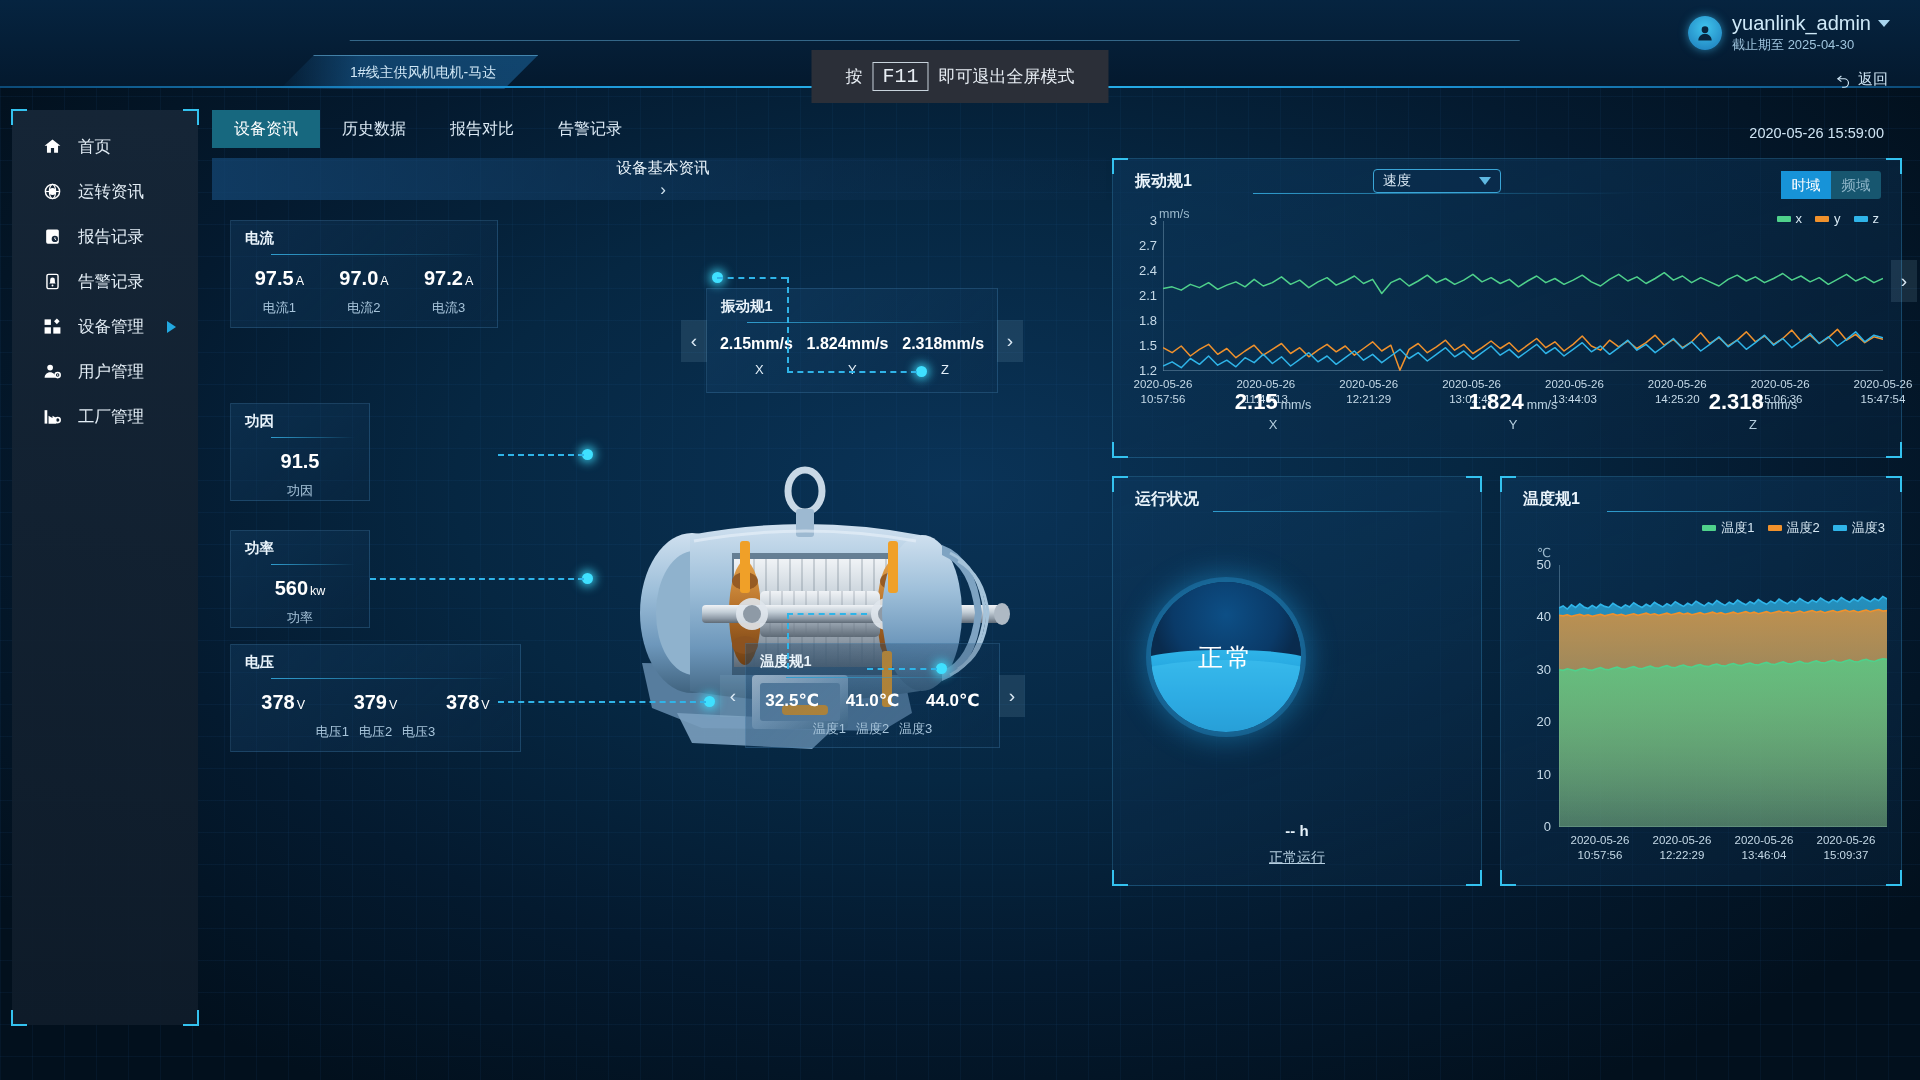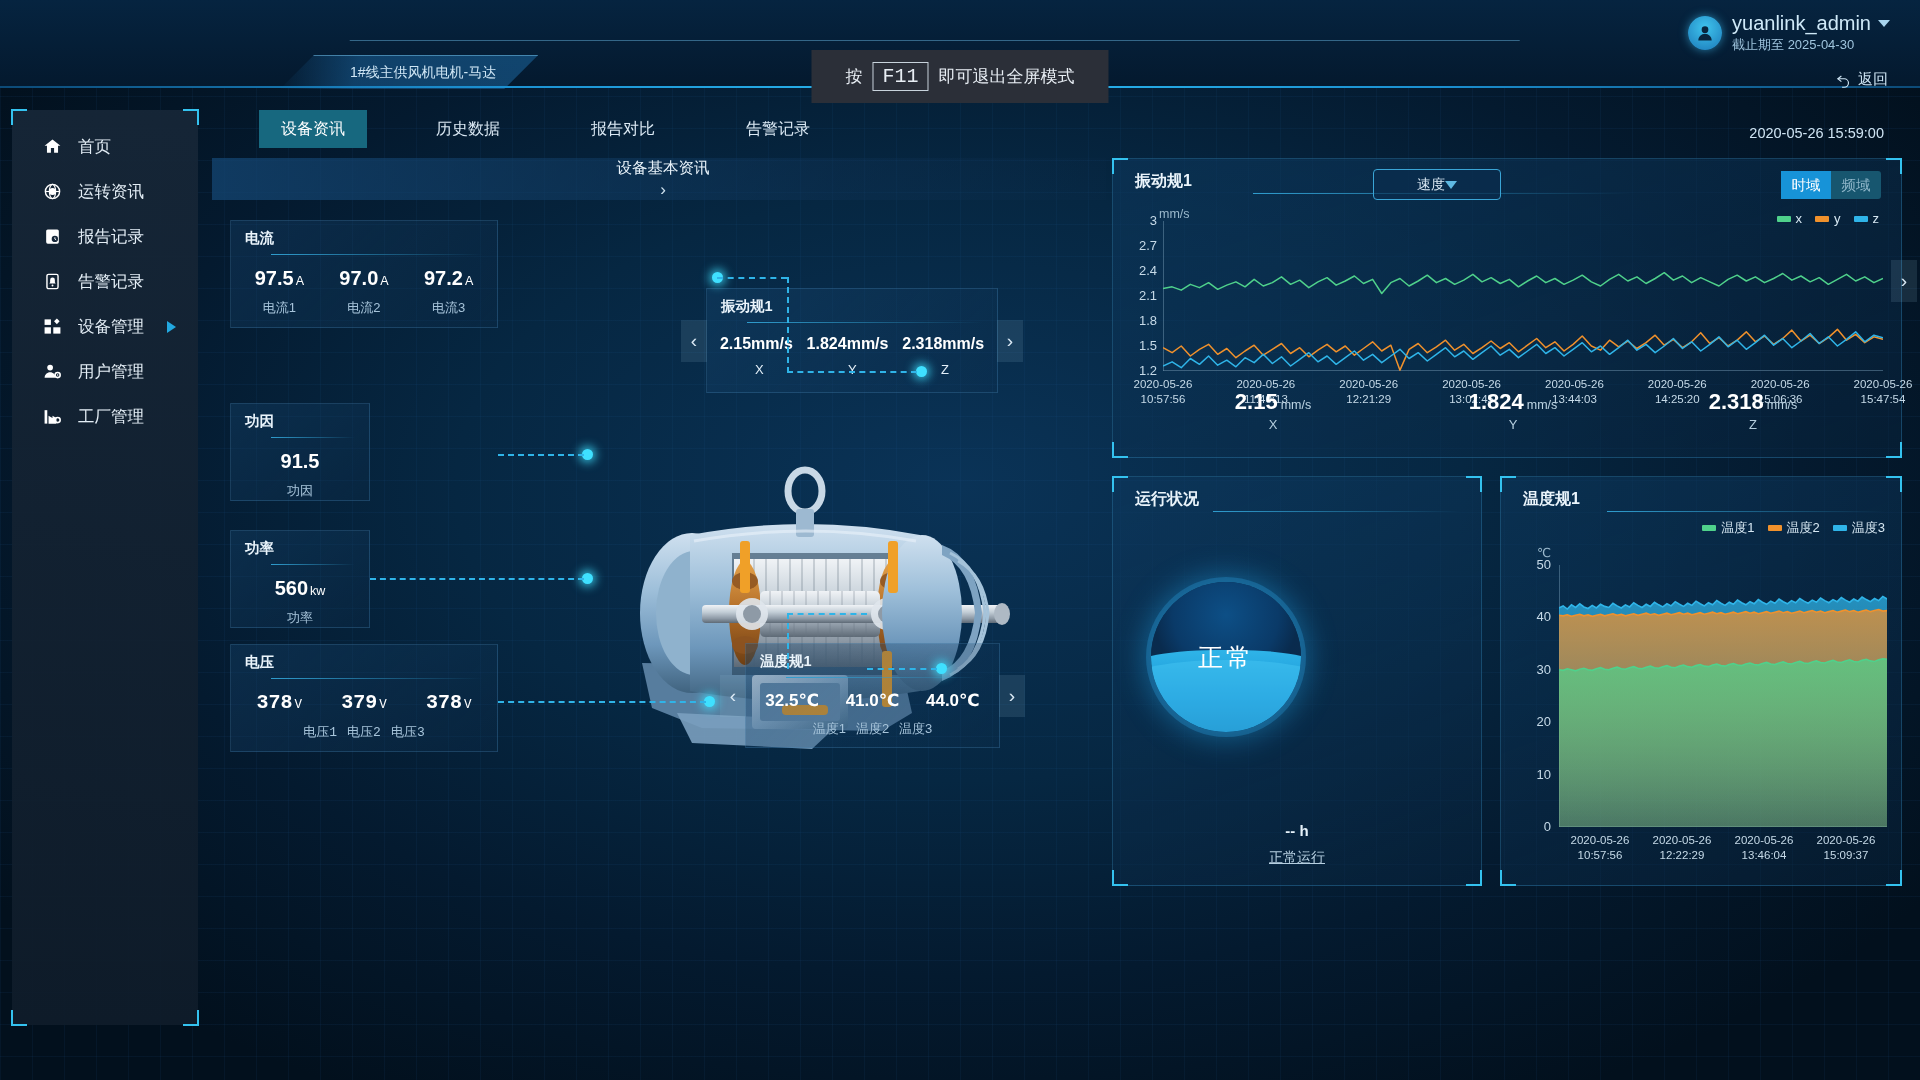--- a/index.html
+++ b/index.html
@@ -104,21 +104,21 @@
   .menu-item .mi-icon svg { width: 19px; height: 19px; fill: #ffffff; }
   .menu-arrow {
     position: absolute; right: 22px; width: 0; height: 0;
     border-top: 6px solid transparent; border-bottom: 6px solid transparent; border-left: 9px solid #22a8e0;
   }
 
   
   .tabs { position: absolute; left: 212px; top: 110px; display: flex; z-index: 12; }
   .tab {
     padding: 0 22px; height: 38px; line-height: 38px; font-size: 16px;
-    color: #dbe9f4; cursor: pointer; margin-left: 47px;
+    color: #dbe9f4; cursor: pointer;
   }
   .tab.active { background: #17687f; color: #ffffff; }
 
   
   .device-panel {
     position: absolute; left: 212px; top: 158px; width: 894px; height: 880px; z-index: 8;
   }
   .device-head {
     position: relative; height: 42px; display: flex; align-items: center; justify-content: space-between;
     padding: 0 14px 0 22px;
@@ -166,23 +166,23 @@
     border: 1px solid rgba(60,150,200,.30);
   }
   .panel-title {
     position: absolute; left: 22px; top: 12px; color: #eaf4fb; font-size: 16px; font-weight: bold;
   }
   .panel-rule {
     position: absolute; left: 118px; top: 34px; right: 120px; height: 1px;
     background: linear-gradient(90deg, #2f9ccd, rgba(47,156,205,0));
   }
   .select-box {
-    position: absolute; width: 128px; height: 31px;
+    position: absolute; width: 128px; height: 24px;
     border: 1px solid #3aa5d6; border-radius: 4px; background: rgba(10,45,78,.6);
-    display: flex; align-items: center; justify-content: center; padding: 0 9px;
+    display: flex; align-items: center; justify-content: space-between; padding: 0 9px;
     color: #dceaf5; font-size: 14px; cursor: pointer;
   }
   .select-box .caret { width: 0; height: 0; border-left: 6px solid transparent; border-right: 6px solid transparent; border-top: 8px solid #5fb9e2; }
   .toggle-group { position: absolute; display: flex; border-radius: 3px; overflow: hidden; padding-left: 38px; }
   .toggle-btn { width: 50px; height: 28px; display: flex; align-items: center; justify-content: center; font-size: 14.5px; cursor: pointer; }
   .toggle-btn.on { background: #1793d8; color: #ffffff; }
   .toggle-btn.off { background: #17566f; color: #8fb6c9; }
   .legend { position: absolute; display: flex; gap: 13px; align-items: center; }
   .legend-item { display: flex; align-items: center; gap: 5px; color: #d7e8f3; font-size: 13px; }
   .legend-swatch { width: 14px; height: 6px; border-radius: 1px; }
@@ -506,21 +506,21 @@
       <div class="mc-title">功率</div>
       <div class="mc-rule"></div>
       <div class="mc-vals">
         <div class="mc-val"><span>560</span><span class="unit">kw</span></div>
       </div>
       <div class="mc-labels">
         <div class="mc-label">功率</div>
       </div>
     </div>
 
-    <div class="metric-card" style="left:18px; top:486px; width:268px; height:108px;font-family:Liberation Mono, monospace;">
+    <div class="metric-card" style="left:18px; top:486px; width:291px; height:108px;">
       <div class="mc-title">电压</div>
       <div class="mc-rule"></div>
       <div class="mc-vals">
         <div class="mc-val"><span>378</span><span class="unit">V</span></div>
         <div class="mc-val"><span>379</span><span class="unit">V</span></div>
         <div class="mc-val"><span>378</span><span class="unit">V</span></div>
       </div>
       <div class="mc-labels grouped">
         <div class="mc-label">电压1</div>
         <div class="mc-label">电压2</div>

